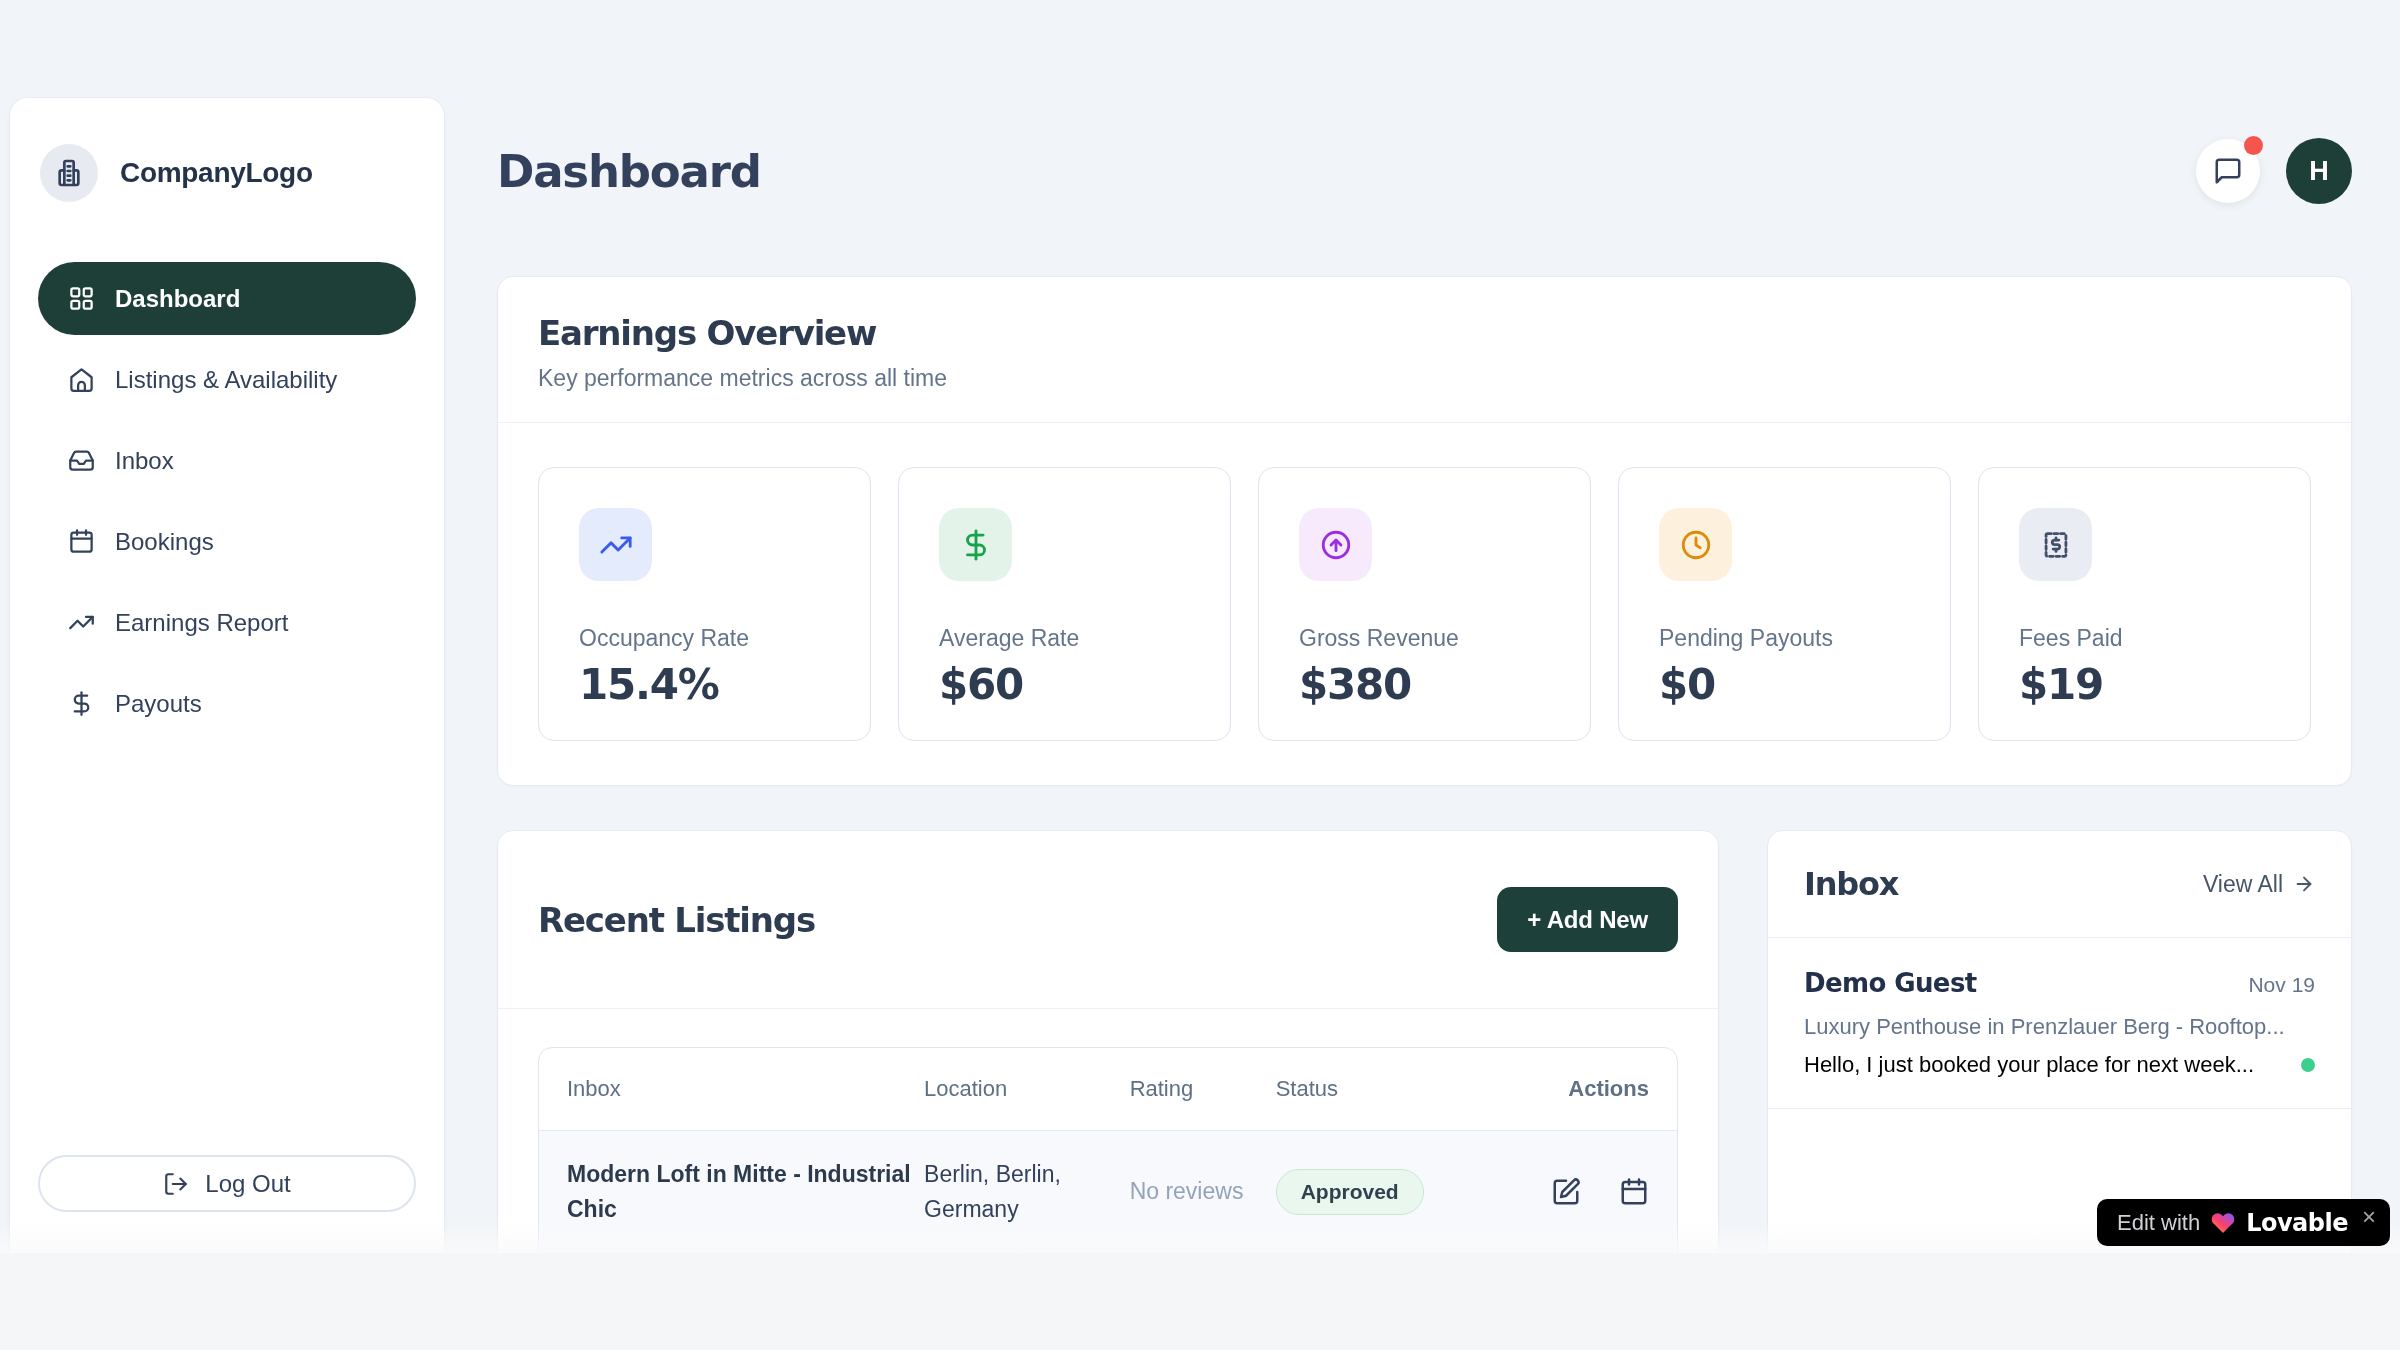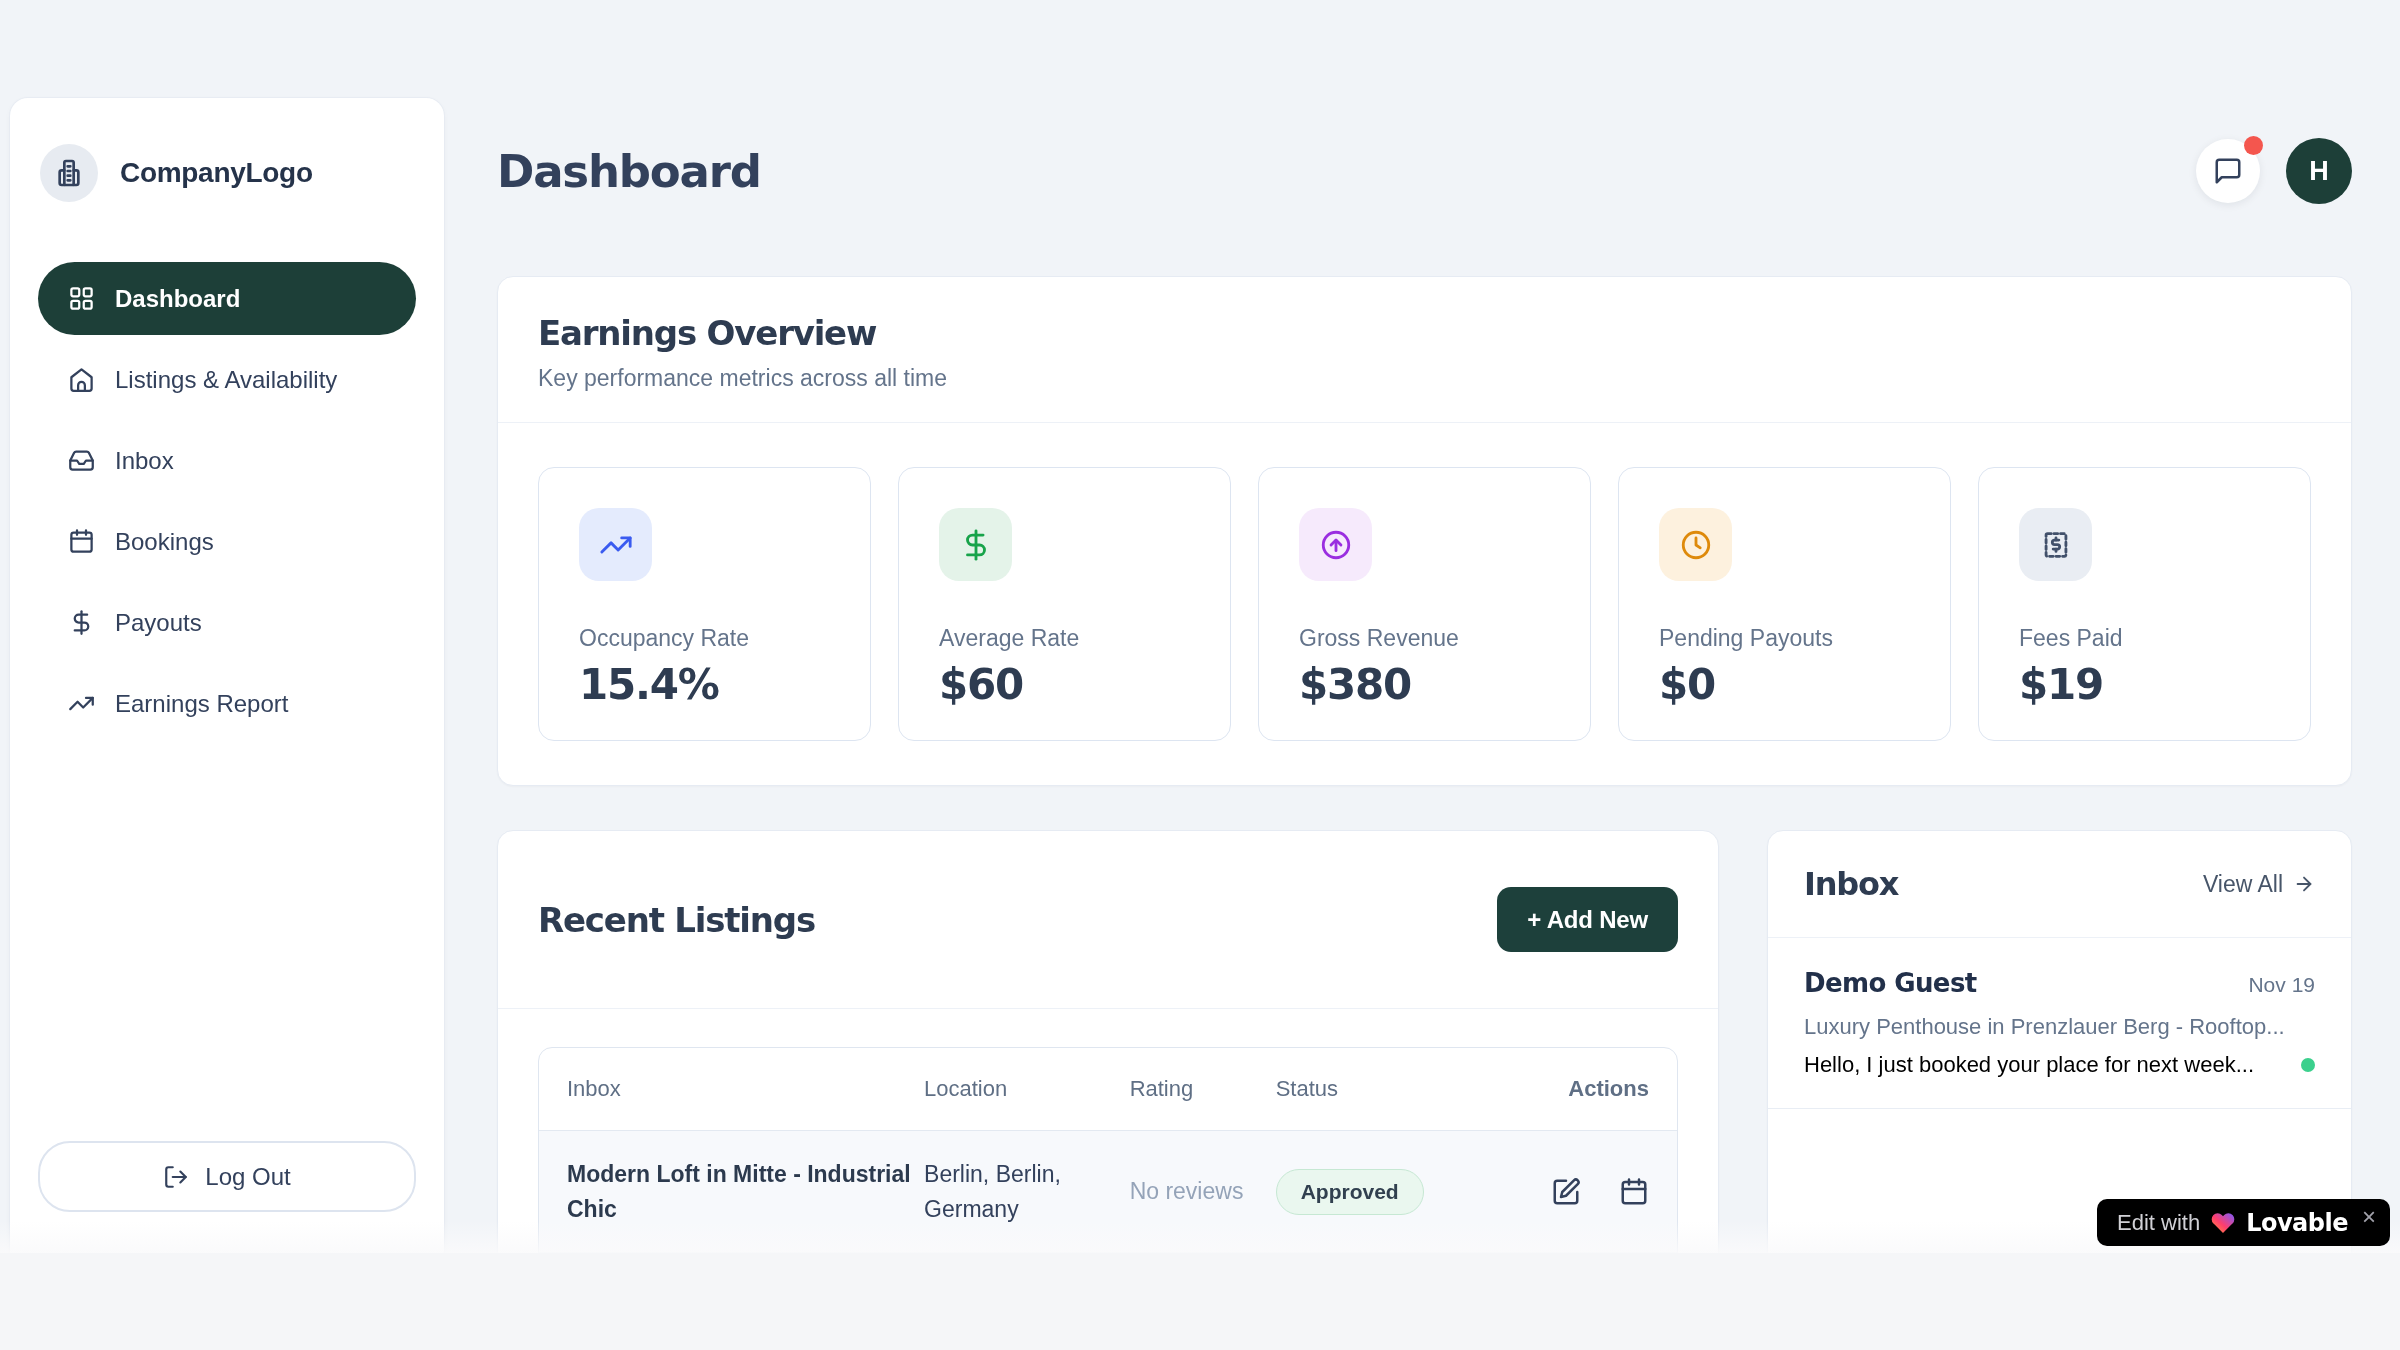--- a/index.html
+++ b/index.html
@@ -29,21 +29,21 @@
     display:flex; flex-direction:column; padding:0 28px;
   }
   .logo-row { display:flex; align-items:center; gap:22px; margin-top:46px; padding-left:2px; }
   .logo-circle { width:58px; height:58px; border-radius:50%; background:#e7ebf1;
     display:flex; align-items:center; justify-content:center; color:#33415c; }
   .logo-text { font-size:28px; font-weight:700; color:#25334a; letter-spacing:-0.3px; }
   .nav { margin-top:60px; display:flex; flex-direction:column; gap:8px; }
   .nav-item { display:flex; align-items:center; gap:20px; height:73px; padding:0 30px;
     border-radius:37px; color:#33415c; font-size:24px; font-weight:500; cursor:pointer; }
   .nav-item.active { background:#1d3f38; color:#fff; font-weight:600; }
-  .logout-btn { margin-top:auto; margin-bottom:56px; height:71px; background:#fff;
+  .logout-btn { margin-top:auto; margin-bottom:56px; height:57px; background:#fff;
     border:2px solid #dde4ef; border-radius:32px; display:flex; align-items:center;
     justify-content:center; gap:16px; color:#33415c; font-size:24px; font-weight:500; cursor:pointer; }
   .icon { display:inline-flex; flex:0 0 auto; }
 
   
   .main { position:absolute; left:497px; top:0; width:1855px; }
   .page-head { display:flex; justify-content:space-between; align-items:center; padding-top:138px; }
   .display-font { font-family:"DejaVu Sans", sans-serif; font-weight:800; letter-spacing:-1.2px; }
   .page-title { font-size:45px; color:#33415c; }
   .head-icons { display:flex; align-items:center; gap:26px; }
@@ -170,34 +170,34 @@
           <svg width="27" height="27" viewBox="0 0 24 24" fill="none" stroke="currentColor" stroke-width="2" stroke-linecap="round" stroke-linejoin="round">
             <rect x="3" y="4" width="18" height="17" rx="2"></rect>
               <path d="M8 2v4M16 2v4M3 9.5h18"></path>
           </svg>
         </span>
         <span>Bookings</span>
       </div>
       <div class="nav-item">
         <span class="icon">
           <svg width="27" height="27" viewBox="0 0 24 24" fill="none" stroke="currentColor" stroke-width="2" stroke-linecap="round" stroke-linejoin="round">
+            <path d="m22 7-8.5 8.5-5-5L2 17"></path>
+              <path d="M16 7h6v6"></path>
+          </svg>
+        </span>
+        <span>Earnings Report</span>
+      </div>
+      <div class="nav-item">
+        <span class="icon">
+          <svg width="27" height="27" viewBox="0 0 24 24" fill="none" stroke="currentColor" stroke-width="2" stroke-linecap="round" stroke-linejoin="round">
             <path d="M12 2v20"></path>
               <path d="M17 5H9.5a3.5 3.5 0 0 0 0 7h5a3.5 3.5 0 0 1 0 7H6"></path>
           </svg>
         </span>
         <span>Payouts</span>
-      </div>
-      <div class="nav-item">
-        <span class="icon">
-          <svg width="27" height="27" viewBox="0 0 24 24" fill="none" stroke="currentColor" stroke-width="2" stroke-linecap="round" stroke-linejoin="round">
-            <path d="m22 7-8.5 8.5-5-5L2 17"></path>
-              <path d="M16 7h6v6"></path>
-          </svg>
-        </span>
-        <span>Earnings Report</span>
       </div>
     </nav>
 
     <button class="logout-btn">
       <span class="icon">
         <svg width="26" height="26" viewBox="0 0 24 24" fill="none" stroke="currentColor" stroke-width="2" stroke-linecap="round" stroke-linejoin="round">
           <path d="M9 21H5a2 2 0 0 1-2-2V5a2 2 0 0 1 2-2h4"></path>
             <path d="m16 17 5-5-5-5"></path>
             <path d="M21 12H9"></path>
         </svg>

